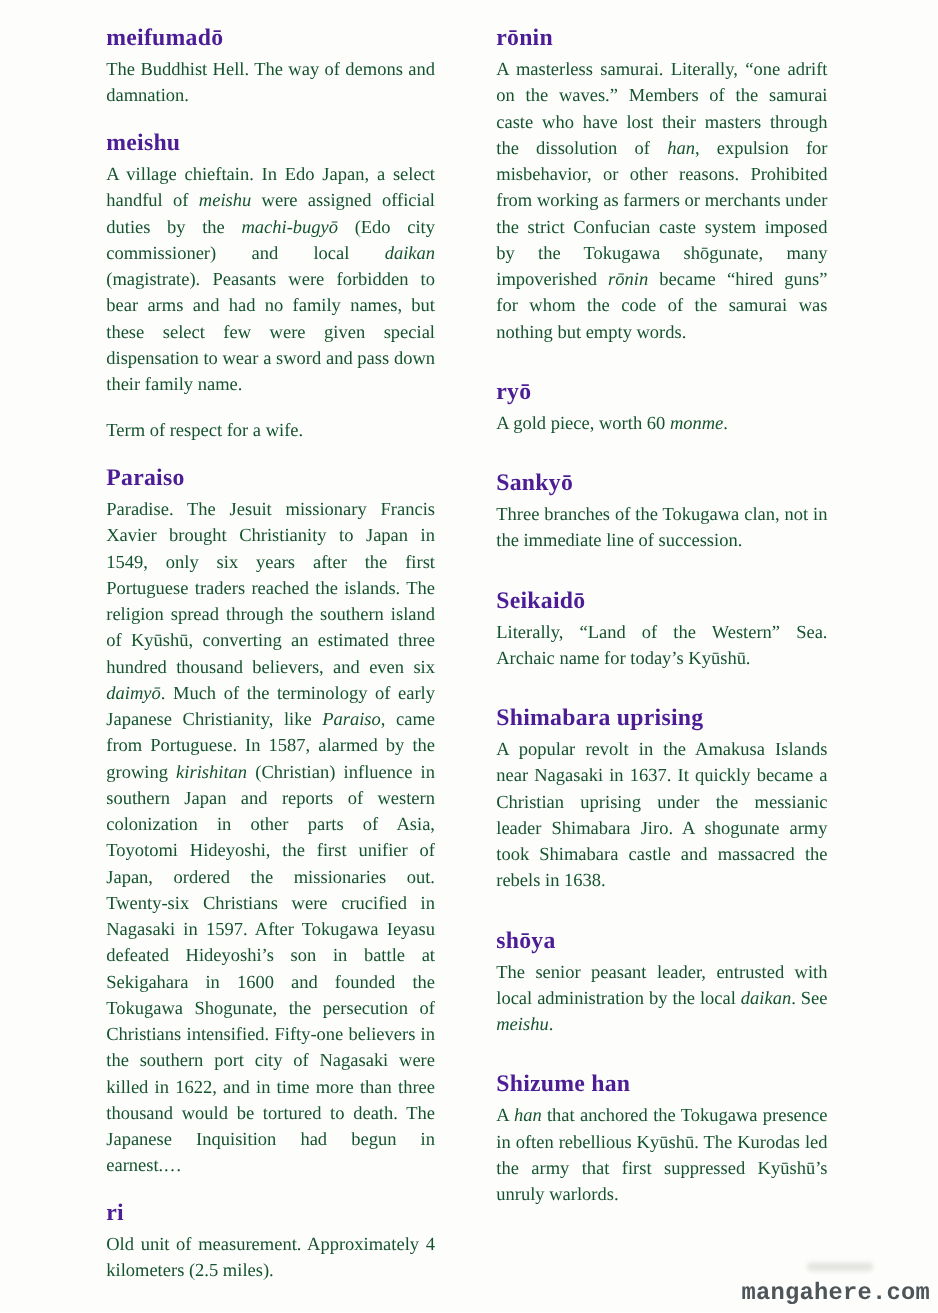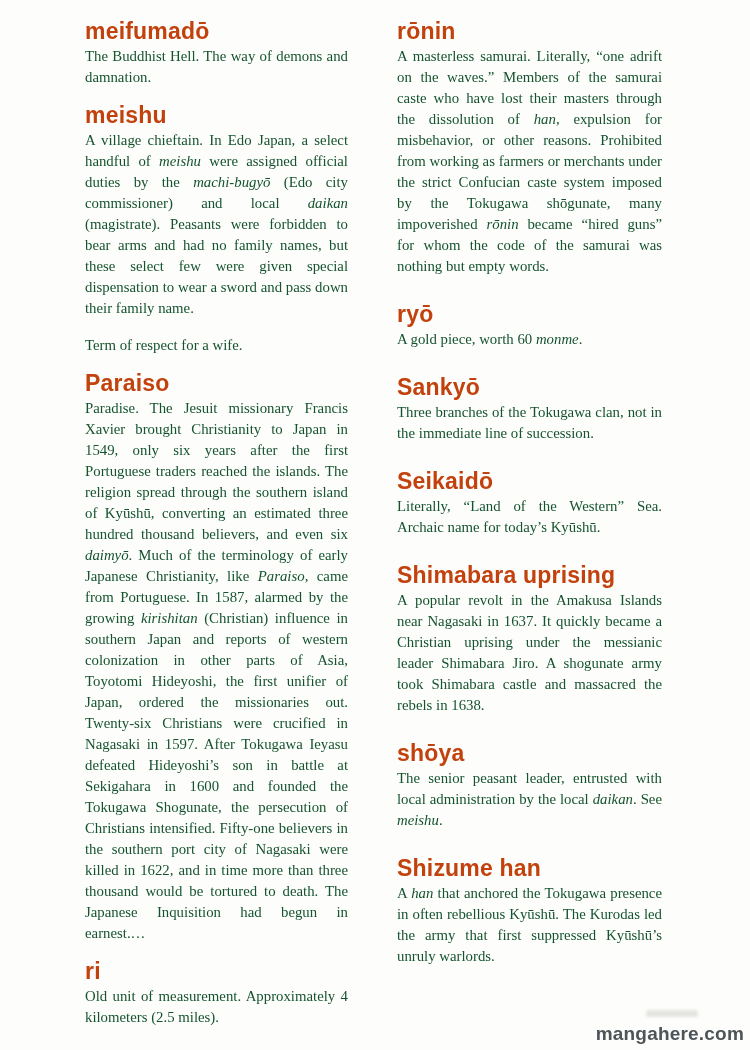--- a/index.html
+++ b/index.html
@@ -22,42 +22,42 @@
   .col-left  { left: 85px;  width: 263px; }
   .col-right { left: 397px; width: 265px; }
 
   .entry { margin: 0; }
   .col-left  .entry { margin-bottom: 16px; }
   .col-right .entry { margin-bottom: 26px; }
   .col-left  .entry:last-child,
   .col-right .entry:last-child { margin-bottom: 0; }
 
   .headword {
-    font-family: Liberation Sans, sans-serif;
-    font-size: 23px;
+    font-family: Liberation Serif, serif;
+    font-size: 19px;
     font-weight: bold;
     letter-spacing: 0.2px;
-    color: #c2410c;
+    color: #4c1d95;
     margin: 0 0 4px 0;
     line-height: 22px;
   }
   .body {
     font-size: 14.8px;
     line-height: 21px;
     text-align: justify;
     color: #14532d;
     margin: 0;
   }
   .it { font-style: italic; }
 
   .watermark {
     position: absolute;
     right: 6px;
     bottom: 5px;
-    font-family: Liberation Sans, sans-serif;
+    font-family: Liberation Mono, monospace;
     font-weight: bold;
     font-size: 19px;
     letter-spacing: 0.2px;
     color: #4d5559;
   }
   .watermark-ghost {
     position: absolute;
     right: 52px;
     bottom: 33px;
     width: 52px;

